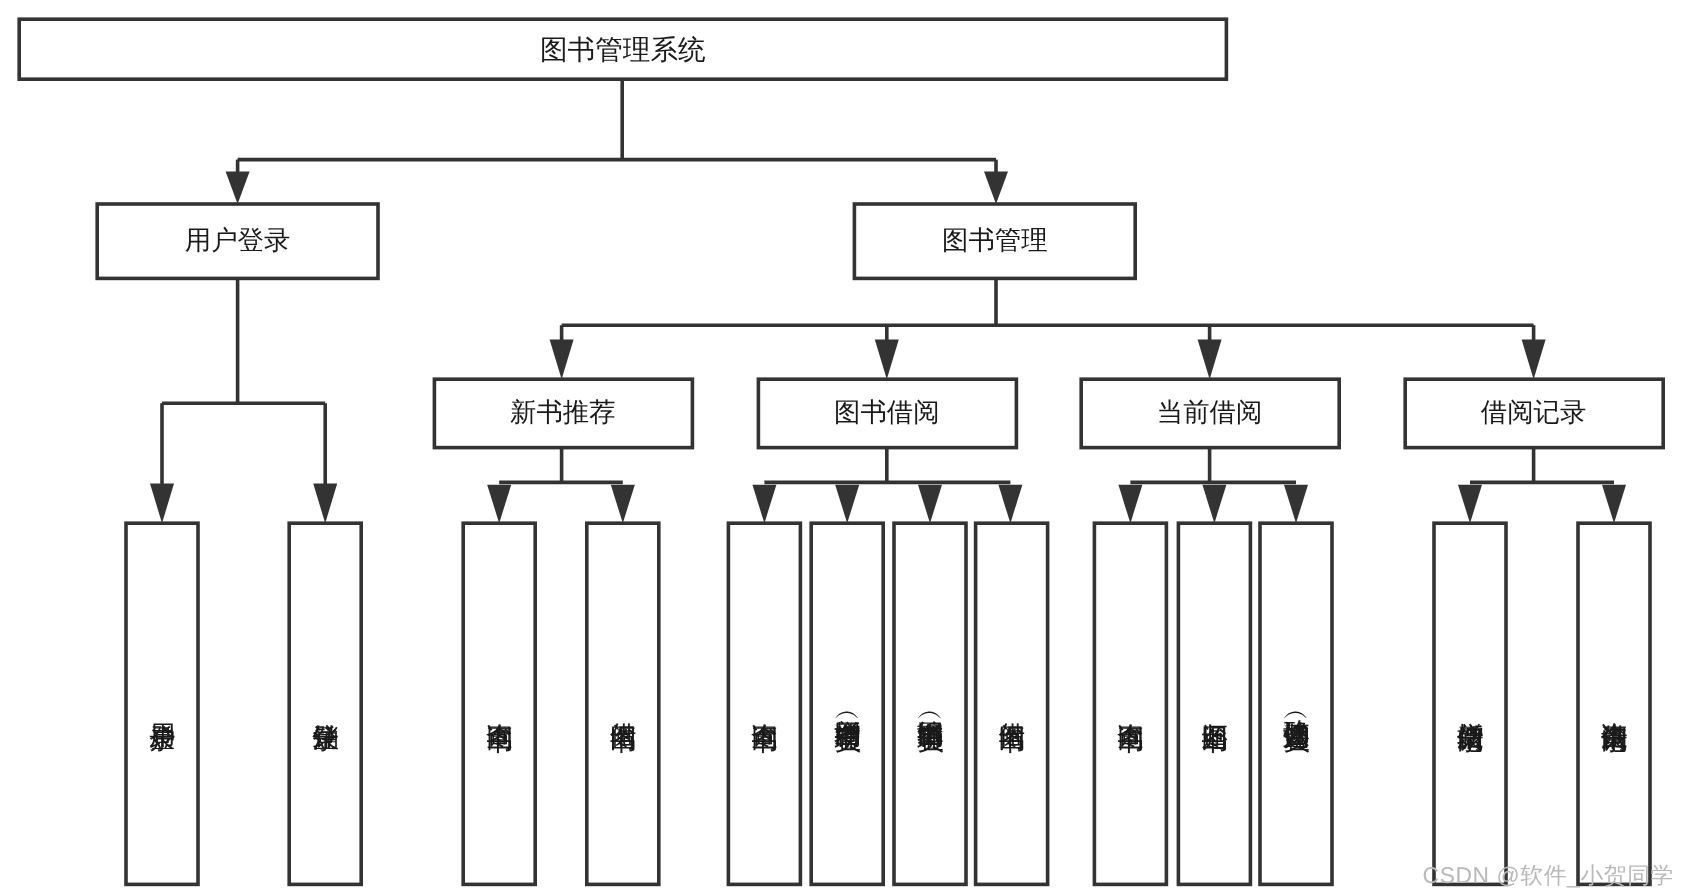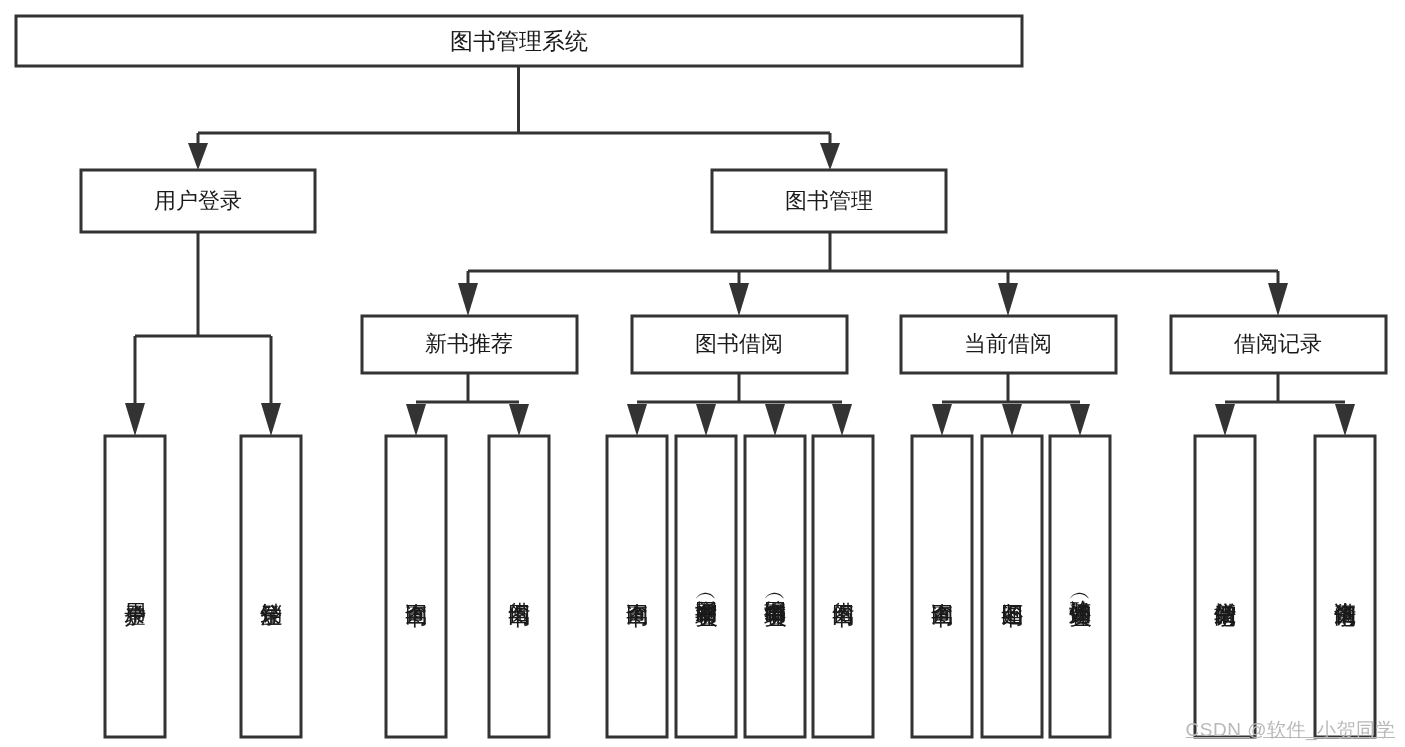--- a/index.html
+++ b/index.html
@@ -74,21 +74,20 @@
   .watermark {
     position: absolute;
     right: 10px;
     bottom: 4px;
     font-family: "Liberation Sans", "DejaVu Sans", sans-serif;
     font-size: 19px;
     color: #b9b9b9;
     letter-spacing: 0.5px;
     user-select: none;
     white-space: nowrap;
-    text-decoration: underline;
   }
 </style>
 </head>
 <body>
 
 <div id="diagram-root">
 
   <svg class="diagram" viewBox="0 0 1405 747" xmlns="http://www.w3.org/2000/svg">
 
     <g>

